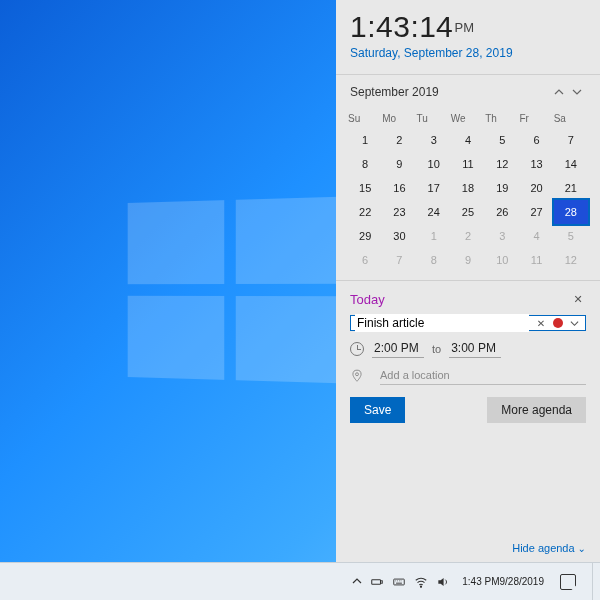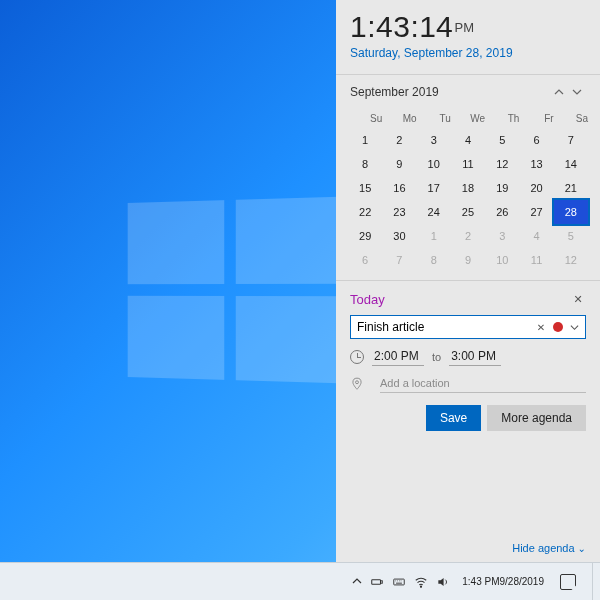--- a/index.html
+++ b/index.html
@@ -39,38 +39,38 @@
   .clock-sec { font-size: 30px; font-weight: 300; color:#222; }
   .clock-ampm { font-size: 13px; color:#444; margin-left:2px; }
   .clock-date { color: #0067c0; font-size: 12px; margin-top: 2px; cursor:pointer; }
 
   hr.sep { border:none; border-top:1px solid #cfcfcf; margin:8px 0 0 0; }
 
   .month-row { display:flex; align-items:center; padding: 8px 14px 4px 14px; font-size:12px; color:#333; }
   .month-row .spacer { flex:1; }
   .navbtn { width:18px; height:18px; display:flex; align-items:center; justify-content:center; color:#666; cursor:pointer; font-size:10px; }
 
-  .dow { display:grid; grid-template-columns: repeat(7, 1fr); padding: 0 12px; font-size:10px; color:#666; text-align:right; margin-top:6px; }
+  .dow { display:grid; grid-template-columns: repeat(7, 1fr); padding: 0 12px; font-size:10px; color:#666; text-align:left; margin-top:6px; }
   .dow span { padding:2px 0; }
 
   .grid { display:grid; grid-template-columns: repeat(7, 1fr); padding: 2px 12px 8px 12px; font-size:11px; color:#222; text-align:center; }
   .cell { padding:6px 0; cursor:pointer; }
   .cell.dim { color:#aaa; }
   .cell.today { outline:2px solid #0067c0; background:#1d4ed8; color:#fff; }
 
   .today-section { padding: 10px 14px 8px 14px; border-top:1px solid #cfcfcf; display:flex; flex-direction:column; gap:8px; flex:1;}
   .today-head { display:flex; align-items:center; }
   .today-head .spacer{flex:1;}
   .today-title { font-size:13px; color:#a21caf; }
   .close-x { width:16px; height:16px; display:flex; align-items:center; justify-content:center; color:#555; cursor:pointer; font-size:11px; }
 
   .event-input {
     display:flex; align-items:center; gap:4px;
     border:1px solid #0067c0; background:#fff;
-    height:24px; padding:0 4px;
+    height:16px; padding:0 4px;
   }
   .event-input input[type=text]{
     flex:1; border:none; outline:none; font-size:12px; padding:2px 2px;
   }
   .x-clear { width:16px; height:16px; display:flex; align-items:center; justify-content:center; color:#555; cursor:pointer; font-size:10px; }
   .dot { width:10px; height:10px; border-radius:50%; background:#d12b2b; }
   .dd { width:14px; height:20px; display:flex; align-items:center; justify-content:center; color:#555; cursor:pointer; font-size:9px; }
 
   .time-row { display:flex; align-items:center; gap:8px; font-size:12px; color:#222; }
   .time-row .to { color:#666; font-size:11px; }
@@ -78,21 +78,21 @@
   .clk-icon { width:14px; height:14px; border:1px solid #777; border-radius:50%; position:relative; }
   .clk-icon::before{content:""; position:absolute; left:50%; top:50%; width:4px; height:1px; background:#777; transform-origin:left; }
   .clk-icon::after{content:""; position:absolute; left:50%; top:50%; width:1px; height:4px; background:#777; transform-origin:top; transform:translateY(-4px);}
 
   .loc-row { display:flex; align-items:center; gap:16px; }
   .loc-icon { width:14px; height:14px; position:relative; color:#888;}
   .loc-icon svg{width:14px;height:14px; display:block;}
   .loc-input { flex:1; border:none; border-bottom:1px solid #bbb; background:transparent; font-size:11px; padding:3px 0; color:#333; outline:none;}
   .loc-input::placeholder{color:#8a8a8a;}
 
-  .btn-row { display:flex; gap:6px; justify-content:flex-end; margin-top:4px; }
+  .btn-row { display:flex; gap:6px; justify-content:space-between; margin-top:4px; }
   .btn { height:26px; padding:0 14px; font-size:12px; border:none; cursor:pointer; }
   .btn.primary { background:#0067c0; color:#fff; }
   .btn.secondary { background:#cfcfcf; color:#222; }
 
   .hide-agenda { text-align:right; color:#0067c0; font-size:11px; cursor:pointer; margin-top:auto; padding-top:6px;}
   .hide-agenda .chev{font-size:10px; margin-left:3px;}
 
   
   .taskbar {
     position:absolute; left:0; right:0; bottom:0; height:38px;

